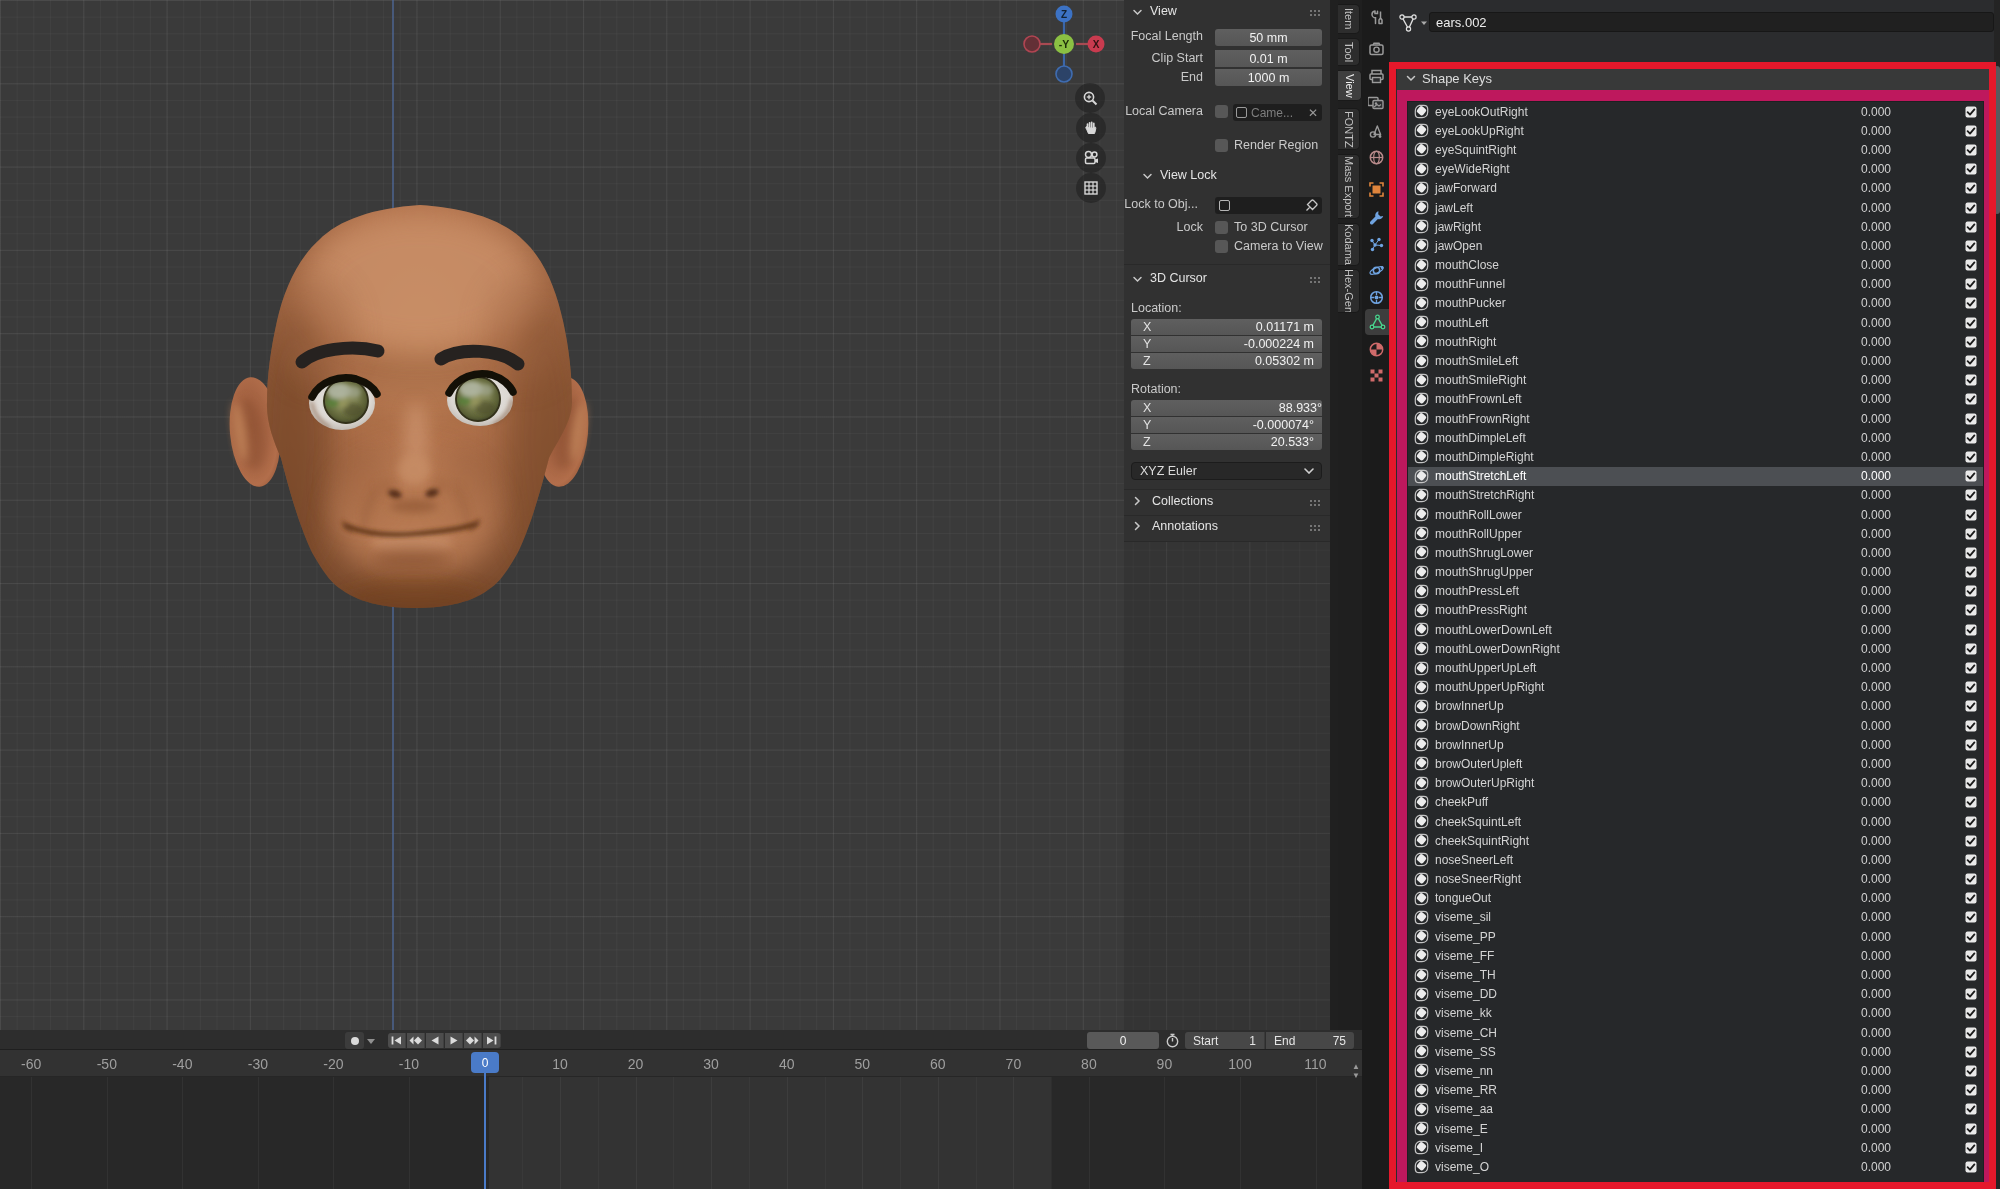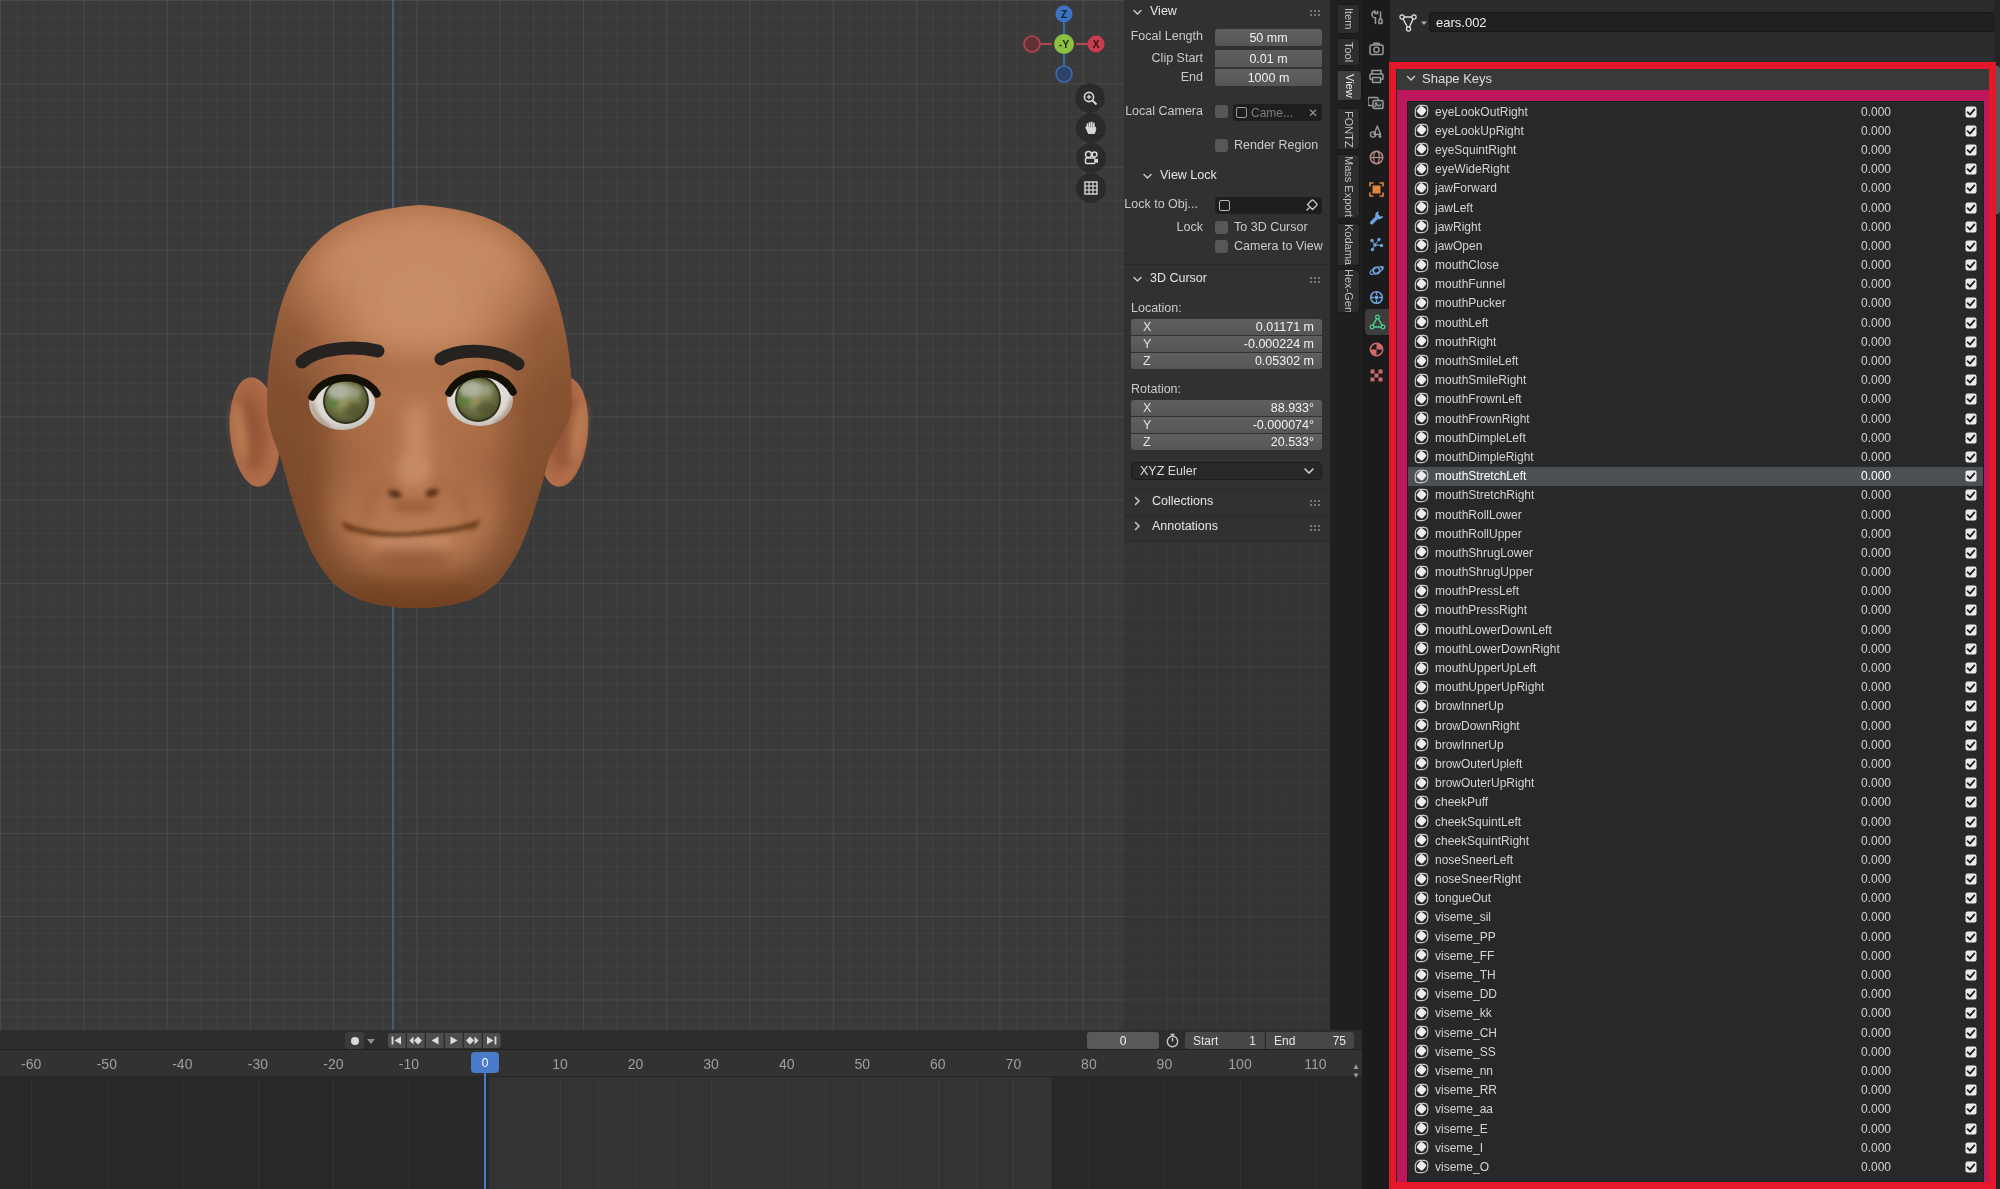--- a/index.html
+++ b/index.html
@@ -260,21 +260,21 @@
         <span style="margin-left:12px;color:#e2e2e2">Y</span>
         <span style="margin-left:auto;margin-right:8px">-0.000224 m</span>
       </div>
 <div class="nfield" style="left:7px;top:353px;width:191px;height:16px;border-radius:0 0 3px 3px;justify-content:flex-start">
         <span style="margin-left:12px;color:#e2e2e2">Z</span>
         <span style="margin-left:auto;margin-right:8px">0.05302 m</span>
       </div>
 <div style="position:absolute;left:7px;top:382px;font-size:12.5px;color:#cacaca">Rotation:</div>
 <div class="nfield" style="left:7px;top:400px;width:191px;height:16px;border-radius:3px 3px 0 0;justify-content:flex-start">
         <span style="margin-left:12px;color:#e2e2e2">X</span>
-        <span style="margin-left:auto;margin-right:8px">88.933°</span>
+        <span style="margin-left:auto;">88.933°</span>
       </div>
 <div class="nfield" style="left:7px;top:417px;width:191px;height:16px;border-radius:0;justify-content:flex-start">
         <span style="margin-left:12px;color:#e2e2e2">Y</span>
         <span style="margin-left:auto;margin-right:8px">-0.000074°</span>
       </div>
 <div class="nfield" style="left:7px;top:434px;width:191px;height:16px;border-radius:0 0 3px 3px;justify-content:flex-start">
         <span style="margin-left:12px;color:#e2e2e2">Z</span>
         <span style="margin-left:auto;margin-right:8px">20.533°</span>
       </div>
 <div style="position:absolute;left:7px;top:462px;width:191px;height:18px;background:#282828;border:1px solid #1c1c1c;border-radius:4px;color:#dcdcdc;font-size:12.5px;display:flex;align-items:center">

